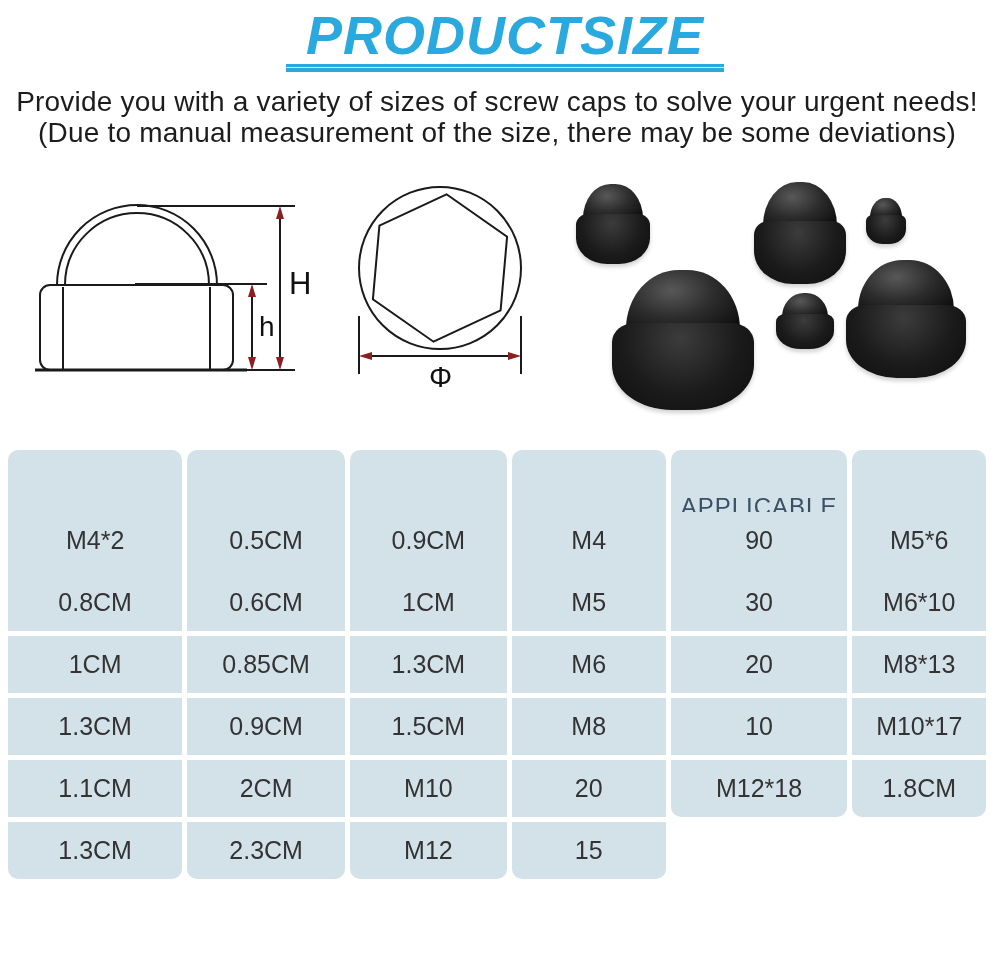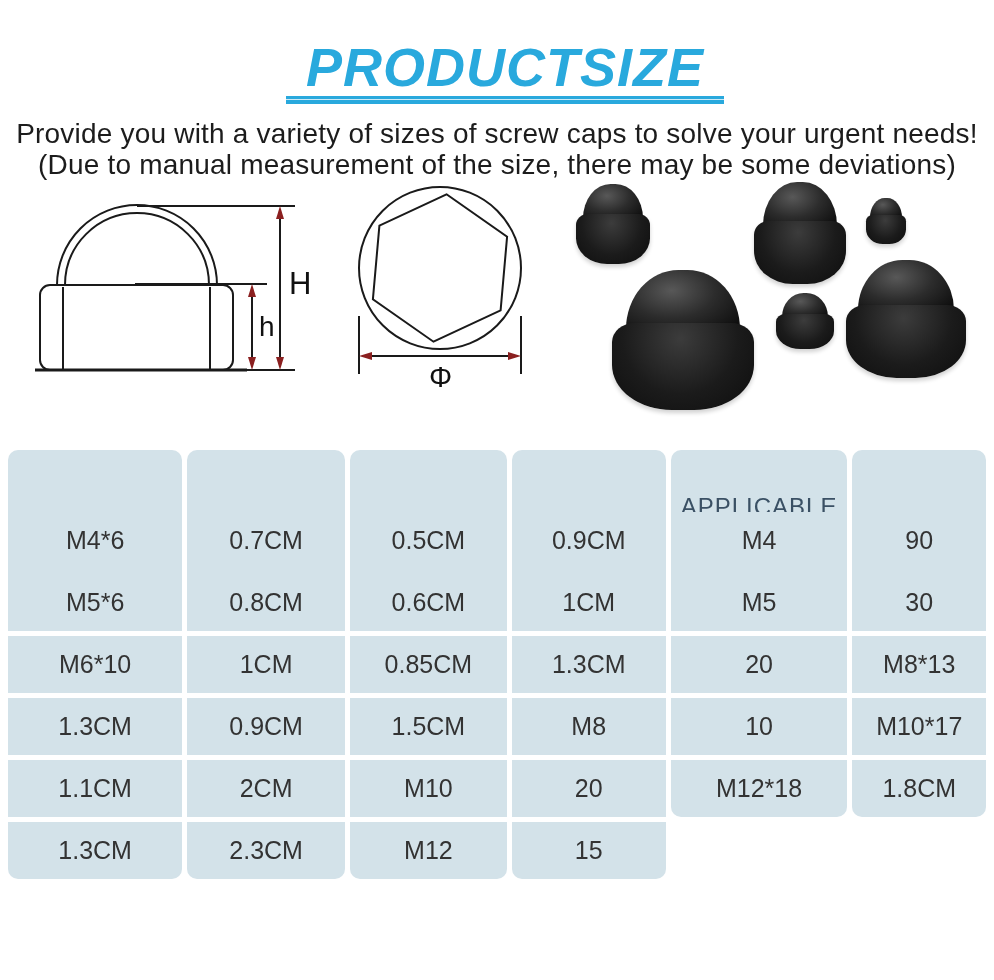--- a/index.html
+++ b/index.html
@@ -7,21 +7,21 @@
   body { font-family: "Liberation Sans", sans-serif; }
   .page {
     position: relative;
     width: 994px;
     height: 980px;
     background: #ffffff;
     overflow: hidden;
   }
 
   
-  .hdr { text-align: center; padding-top: 8px; margin-top: 32px; }
+  .hdr { text-align: center; padding-top: 8px; }
   .title {
     display: inline-block;
     font-size: 54px;
     font-weight: bold;
     font-style: italic;
     letter-spacing: 1px;
     color: #29a9dd;
     line-height: 1.0;
     transform: translateX(8px);
   }
@@ -192,38 +192,38 @@
 
   <div class="size-table">
 
     <div class="cell hdr-cell">MOOEL</div>
     <div class="cell hdr-cell">Φ</div>
     <div class="cell hdr-cell">h</div>
     <div class="cell hdr-cell dark">H</div>
     <div class="cell hdr-cell small">APPLICABLE SCREWS</div>
     <div class="cell hdr-cell">QTY</div>
 
-    <div class="cell">M4*6</div>
-    <div class="cell">0.7CM</div>
+    <div class="cell">M4*2</div>
     <div class="cell">0.5CM</div>
     <div class="cell">0.9CM</div>
     <div class="cell">M4</div>
     <div class="cell">90</div>
 
     <div class="cell">M5*6</div>
     <div class="cell">0.8CM</div>
     <div class="cell">0.6CM</div>
     <div class="cell">1CM</div>
     <div class="cell">M5</div>
     <div class="cell">30</div>
 
     <div class="cell">M6*10</div>
     <div class="cell">1CM</div>
     <div class="cell">0.85CM</div>
     <div class="cell">1.3CM</div>
+    <div class="cell">M6</div>
     <div class="cell">20</div>
 
     <div class="cell">M8*13</div>
     <div class="cell">1.3CM</div>
     <div class="cell">0.9CM</div>
     <div class="cell">1.5CM</div>
     <div class="cell">M8</div>
     <div class="cell">10</div>
 
     <div class="cell">M10*17</div>

